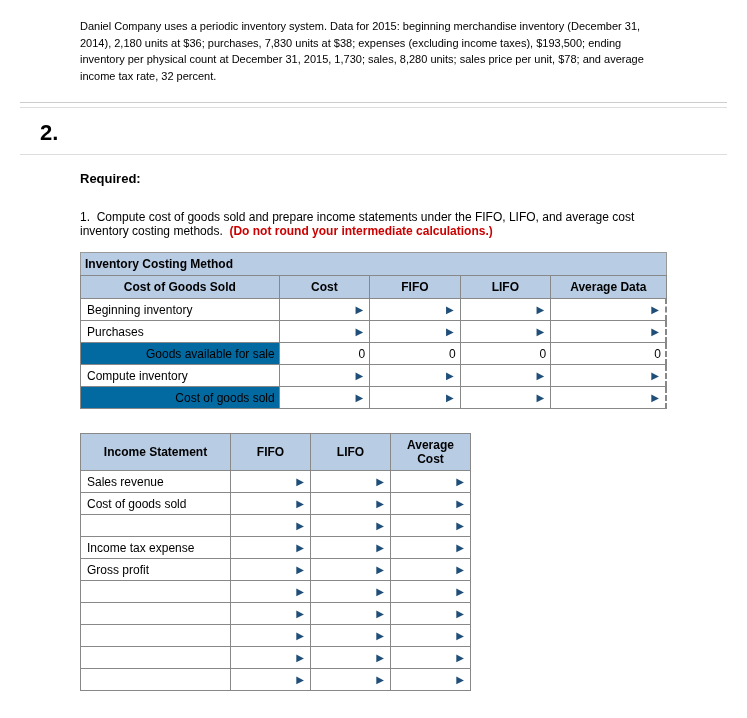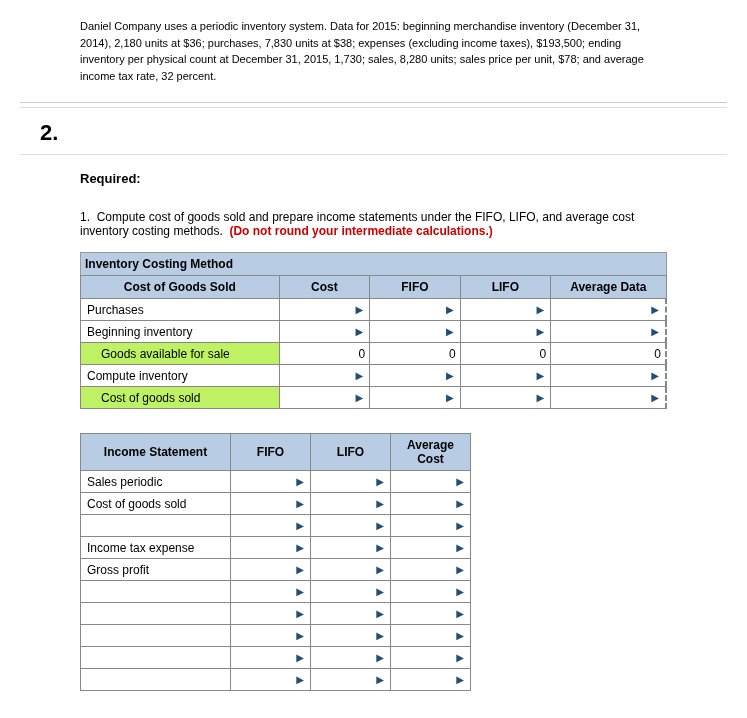--- a/index.html
+++ b/index.html
@@ -112,22 +112,23 @@
       padding: 3px 4px;
       height: 22px;
     }
 
     .inventory-table td.row-label {
       background: #fff;
       padding-left: 6px;
     }
 
     .inventory-table td.row-label-indented {
-      background: #bef264;
+      background: #0369a1;
       padding-left: 20px;
+      text-align: right;
     }
 
     .inventory-table td.input-cell {
       background: #fff;
       text-align: right;
       min-width: 70px;
     }
 
     .inventory-table td.zero-cell {
       text-align: right;
@@ -209,44 +210,44 @@
           <tr>
             <th class="left-header">Cost of Goods Sold</th>
             <th>Cost</th>
             <th>FIFO</th>
             <th>LIFO</th>
             <th>Average Data</th>
           </tr>
         </thead>
         <tbody>
           <tr>
+            <td class="row-label">Beginning inventory</td>
+            <td class="input-cell">
+                <div class="cell-with-arrow">
+                  <span class="arrow-indicator">▶</span>
+                </div>
+              </td>
+            <td class="input-cell">
+                <div class="cell-with-arrow">
+                  <span class="arrow-indicator">▶</span>
+                </div>
+              </td>
+            <td class="input-cell">
+                <div class="cell-with-arrow">
+                  <span class="arrow-indicator">▶</span>
+                </div>
+              </td>
+            <td class="input-cell dashed-right">
+                <div class="cell-with-arrow">
+                  <span class="arrow-indicator">▶</span>
+                </div>
+              </td>
+          </tr>
+          <tr>
             <td class="row-label">Purchases</td>
-            <td class="input-cell">
-                <div class="cell-with-arrow">
-                  <span class="arrow-indicator">▶</span>
-                </div>
-              </td>
-            <td class="input-cell">
-                <div class="cell-with-arrow">
-                  <span class="arrow-indicator">▶</span>
-                </div>
-              </td>
-            <td class="input-cell">
-                <div class="cell-with-arrow">
-                  <span class="arrow-indicator">▶</span>
-                </div>
-              </td>
-            <td class="input-cell dashed-right">
-                <div class="cell-with-arrow">
-                  <span class="arrow-indicator">▶</span>
-                </div>
-              </td>
-          </tr>
-          <tr>
-            <td class="row-label">Beginning inventory</td>
             <td class="input-cell">
                 <div class="cell-with-arrow">
                   <span class="arrow-indicator">▶</span>
                 </div>
               </td>
             <td class="input-cell">
                 <div class="cell-with-arrow">
                   <span class="arrow-indicator">▶</span>
                 </div>
               </td>
@@ -323,21 +324,21 @@
         <thead>
           <tr>
             <th style="min-width:150px;">Income Statement</th>
             <th style="min-width:80px;">FIFO</th>
             <th style="min-width:80px;">LIFO</th>
             <th style="min-width:80px;">Average<br>Cost</th>
           </tr>
         </thead>
         <tbody>
           <tr>
-            <td class="row-label">Sales periodic</td>
+            <td class="row-label">Sales revenue</td>
             <td class="input-cell">
                 <div class="cell-with-arrow">
                   <span class="arrow-indicator">▶</span>
                 </div>
               </td>
             <td class="input-cell">
                 <div class="cell-with-arrow">
                   <span class="arrow-indicator">▶</span>
                 </div>
               </td>

